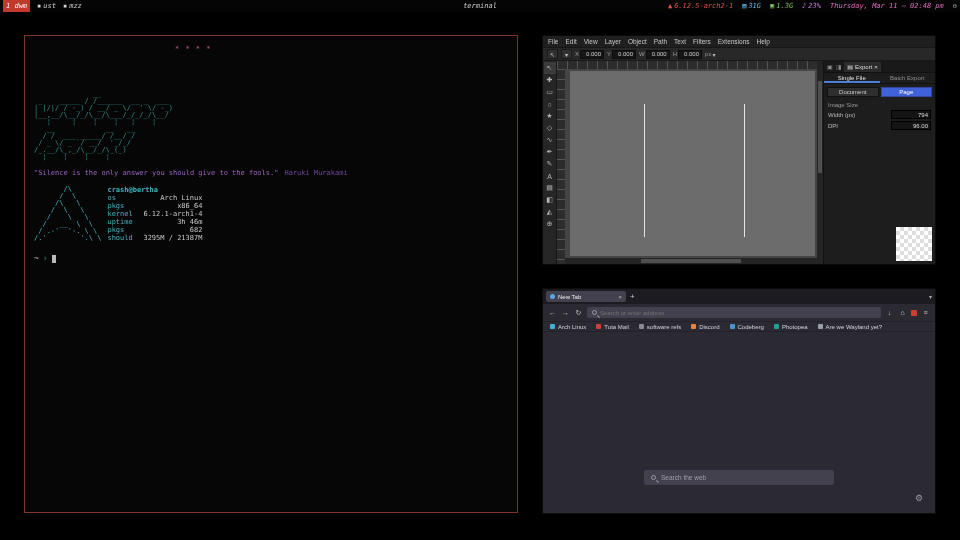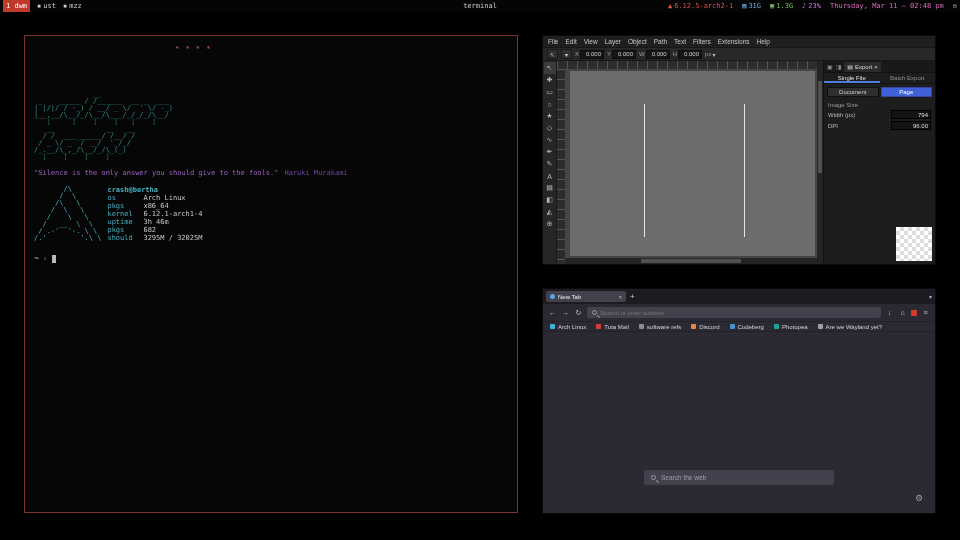--- a/index.html
+++ b/index.html
@@ -3,21 +3,21 @@
 <meta charset="utf-8">
 <style>
   * { margin:0; padding:0; box-sizing:border-box; }
   html,body { width:960px; height:540px; background:#000; overflow:hidden; }
   #screen { position:relative; width:960px; height:540px; background:#000;
             font-family:"DejaVu Sans Mono", monospace; }
 
   
   #topbar { position:absolute; left:0; top:0; width:960px; height:12px;
             display:flex; align-items:center; font-size:7px; color:#bdbdbd;
-            background:#050505; padding:0 3px; gap:7px; }
+            background:#050505; padding:0 3px; gap:7px;font-style:italic; }
   .bar-tag { background:#c0392b; color:#fff; padding:0 3px; height:12px;
              display:flex; align-items:center; }
   .bar-ws { display:flex; align-items:center; gap:2px; color:#d0d0d0; }
   .bar-title { position:absolute; left:50%; transform:translateX(-50%); color:#cfcfcf; }
   .bar-right { margin-left:auto; display:flex; align-items:center; gap:9px; }
   .bar-seg { display:flex; align-items:center; gap:2px; }
   .bar-tray { color:#e8e8e8; }
 
   
   #term { position:absolute; left:24px; top:35px; width:494px; height:478px;
@@ -25,21 +25,21 @@
           font-family:"DejaVu Sans Mono", monospace; }
   #term pre { font-family:inherit; }
   .art { font-size:7px; line-height:7px; color:#2e8f88; white-space:pre;margin-top:48px; }
   .art-stars { position:absolute; left:150px; top:9px; color:#c75a93; font-size:7px; letter-spacing:1px; }
   .quote { margin-top:8px; font-size:7px; color:#9d64c3; }
   .quote .author { color:#6e4a9e; margin-left:6px; }
   .fetch { display:flex; margin-top:9px; }
   .fetch-logo { font-size:7px; line-height:7px; color:#46b3c2; white-space:pre; }
   .fetch-info { margin-left:6px; font-size:7px; line-height:8px; }
   .fetch-user { color:#46b3c2; font-weight:bold; }
-  .fetch-row { display:flex; }
+  .fetch-row { display:flex;justify-content:space-between; }
   .fetch-k { color:#46b3c2; width:36px; }
   .fetch-v { color:#c9c9c9; }
   .prompt { margin-top:12px; font-size:8px; display:flex; align-items:center; gap:4px; }
   .prompt .path { color:#b9b9b9; }
   .prompt .chev { color:#2e8f88; }
   .cursor { width:4px; height:8px; background:#b9b9b9; display:inline-block; }
 
   
   .gui { font-family:"Liberation Sans", sans-serif; }
 
@@ -215,21 +215,21 @@
         <div class="fetch-row">
           <span class="fetch-k">uptime</span>
           <span class="fetch-v">3h 46m</span>
         </div>
         <div class="fetch-row">
           <span class="fetch-k">pkgs</span>
           <span class="fetch-v">682</span>
         </div>
         <div class="fetch-row">
           <span class="fetch-k">should</span>
-          <span class="fetch-v">3295M / 32025M</span>
+          <span class="fetch-v">3295M / 21387M</span>
         </div>
       </div>
     </div>
     <div class="prompt">
       <span class="path">~</span>
       <span class="chev">›</span>
       <span class="cursor"></span>
     </div>
   </div>
 

